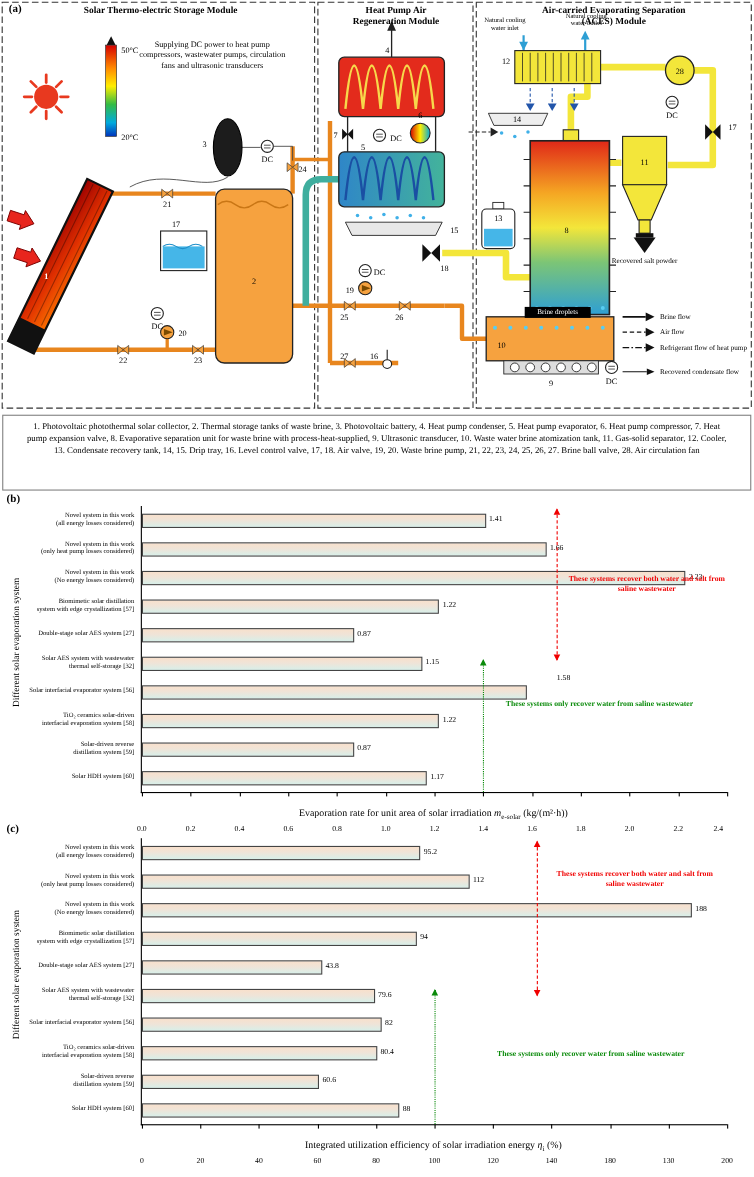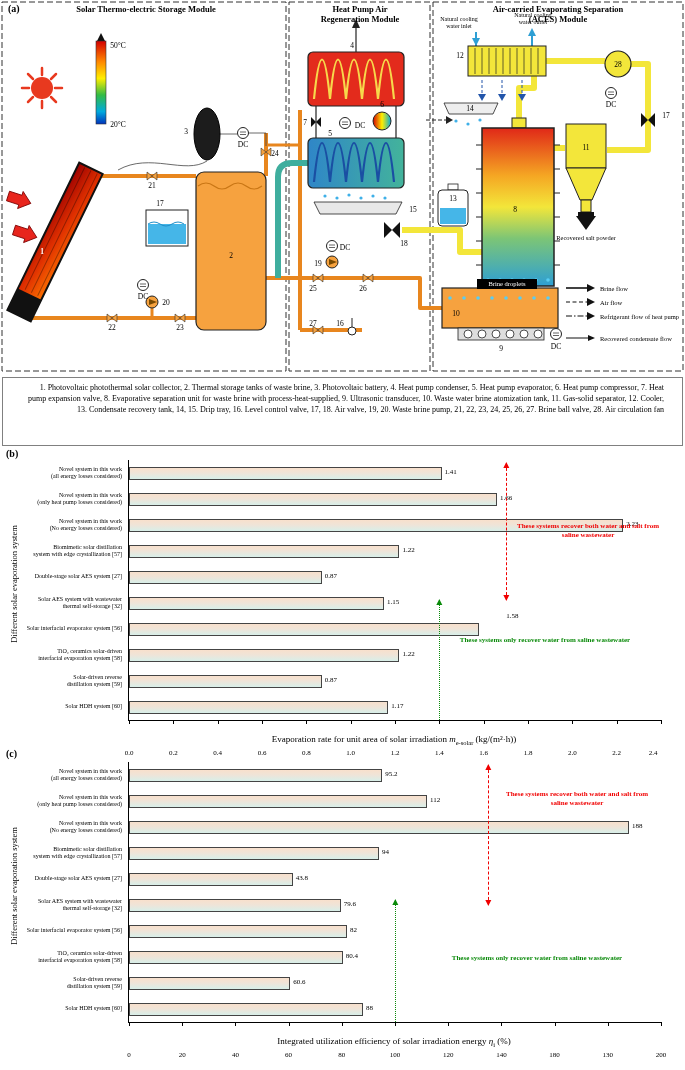--- a/index.html
+++ b/index.html
@@ -9,21 +9,21 @@
   #diagram{position:absolute;left:0;top:0;width:685px;height:375px;}
   #diagram svg{position:absolute;left:0;top:0;font-family:"Liberation Serif",serif;}
   .ov{position:absolute;}
   .mod-title{font-weight:bold;font-size:8.5px;text-align:center;}
   .note{font-size:7.5px;text-align:center;line-height:1.25;}
   .tiny{font-size:6px;text-align:center;line-height:1.15;}
   .chip{background:#000;color:#fff;font-size:6.5px;line-height:10px;text-align:center;}
   .leg-label{left:600px;width:82px;font-size:6.5px;line-height:1.25;}
   .num{font-size:7.5px;text-anchor:middle;}
   #caption{position:absolute;left:2px;top:377px;width:681px;height:69px;box-sizing:border-box;
-           border:0.8px solid #808080;padding:4px 18px;font-size:8px;line-height:1.4;text-align:right;}
+           border:0.8px solid #808080;padding:4px 18px;font-size:8px;line-height:1.4;text-align:center;}
   
   .chart{position:absolute;left:0;width:685px;}
   #chart-b{top:448px;height:300px;}
   #chart-c{top:748px;height:322px;}
   .panel-label{position:absolute;left:6px;top:0;font-weight:bold;font-size:10px;}
   .ylabel{position:absolute;left:-116px;width:260px;text-align:center;font-size:8.5px;transform:rotate(-90deg);}
   .cats{position:absolute;left:0;width:125px;height:260px;}
   .cat-label{position:absolute;right:3px;width:118px;height:26px;display:flex;align-items:center;
              justify-content:flex-end;text-align:right;font-size:6px;line-height:1.18;white-space:pre-line;}
   .plot{position:absolute;left:128px;width:532px;height:260px;
@@ -331,20 +331,21 @@
       <text class="num" x="611" y="107" font-size="6">DC</text>
       <text class="num" x="556" y="349" font-size="6">DC</text>
     </svg>
 
     <div class="ov" style="left:8px;top:3px;font-weight:bold;font-size:10px;">(a)</div>
     <div class="ov mod-title" style="left:34px;top:4px;width:224px;">Solar Thermo-electric Storage Module</div>
     <div class="ov mod-title" style="left:292px;top:4px;width:136px;">Heat Pump Air</div>
     <div class="ov mod-title" style="left:292px;top:14px;width:136px;">Regeneration Module</div>
     <div class="ov mod-title" style="left:436px;top:4px;width:244px;">Air-carried Evaporating Separation</div>
     <div class="ov mod-title" style="left:436px;top:14px;width:244px;">(ACES) Module</div>
+    <div class="ov note" style="left:126px;top:36px;width:134px;">Supplying DC power to heat pump compressors, wastewater pumps, circulation fans and ultrasonic transducers</div>
     <div class="ov tiny" style="left:436px;top:16px;width:46px;">Natural cooling water inlet</div>
     <div class="ov tiny" style="left:508px;top:12px;width:50px;">Natural cooling water outlet</div>
     <div class="ov tiny" style="left:554px;top:234px;width:64px;font-size:6.5px;">Recovered salt powder</div>
     <div class="ov chip" style="left:477px;top:279px;width:60px;height:10px;">Brine droplets</div>
 
     <div>
       <svg class="ov" style="left:564px;top:282px;" width="32" height="12">
           <line x1="2" y1="6" x2="23" y2="6" stroke="#111" stroke-width="1.6"></line>
           <polygon points="23,2 31,6 23,10" fill="#111"></polygon>
         </svg>

